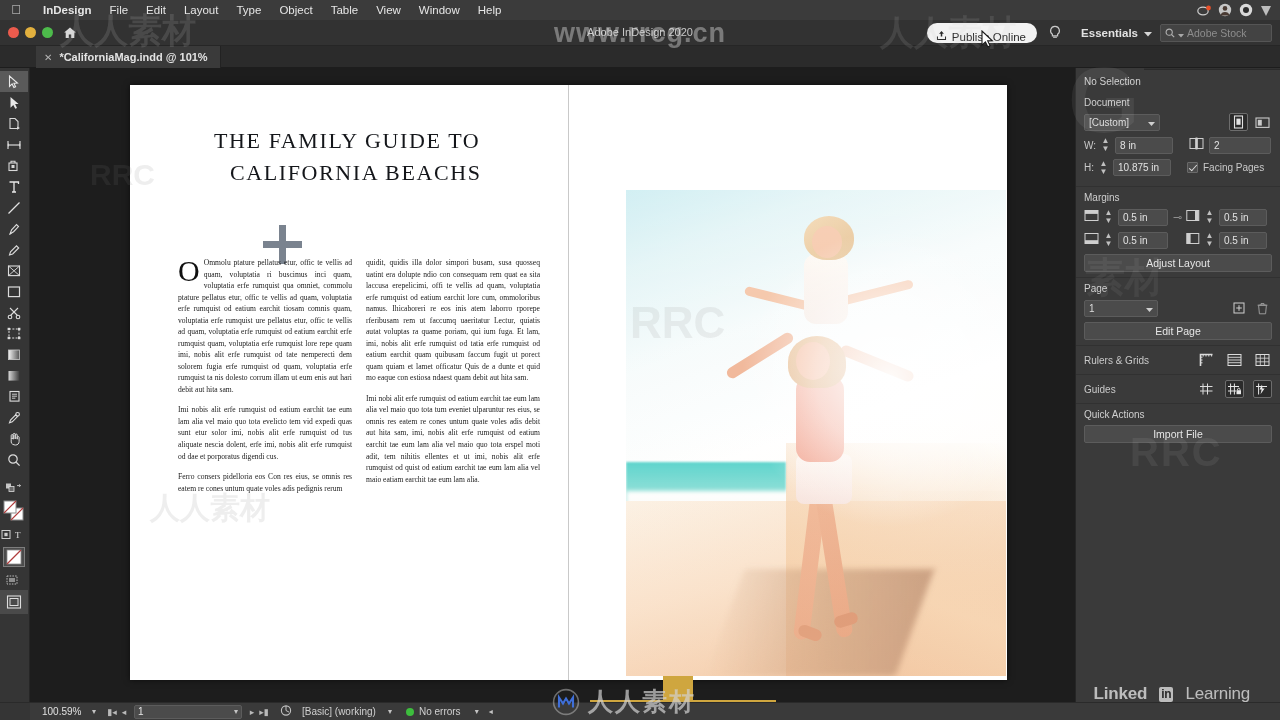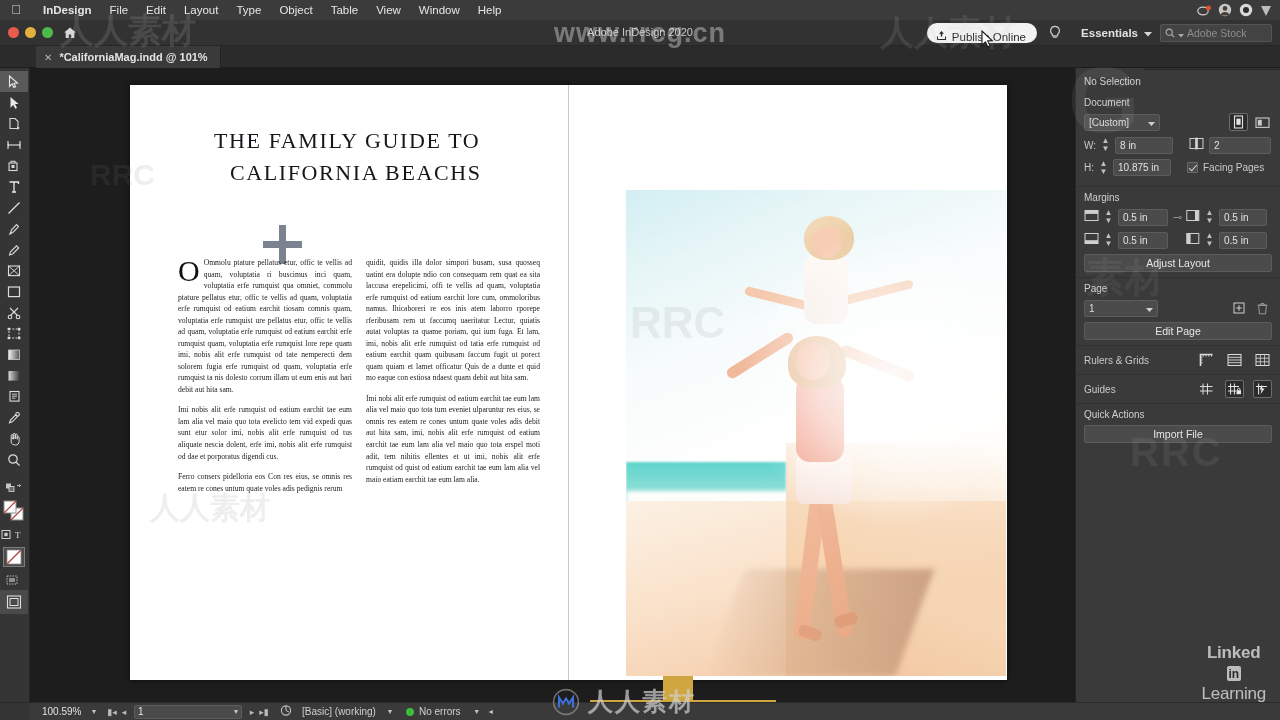--- a/index.html
+++ b/index.html
@@ -354,24 +354,24 @@
   .wm-cn-panel { left: 1085px; top: 250px; font-size: 40px; color: rgba(255,255,255,0.06); z-index: 46; }
   .wm-doc {
     color: rgba(120,120,120,0.13); font-weight: bold;
   }
   .wm-bottomlogo {
     position: absolute; left: 552px; bottom: 2px;
     display: flex; align-items: center; gap: 8px;
     z-index: 47; pointer-events: none;
   }
   .wm-ll {
-    position: absolute; right: 14px; bottom: 16px;
-    display: flex; align-items: center; gap: 3px;
+    position: absolute; right: 30px; bottom: 16px;
+    display: flex; align-items: center; gap: 12px;
     color: rgba(225,225,225,0.78); font-size: 17px; font-weight: bold;
-    letter-spacing: -0.2px; z-index: 47; pointer-events: none; flex-direction: column;
+    letter-spacing: -0.2px; z-index: 47; pointer-events: none;
   }
   .wm-ll .inbox {
     background: rgba(225,225,225,0.78); color: #2b2b2b;
     font-size: 12px; padding: 1px 2px; border-radius: 2px; line-height: 1;
     display:inline-flex; align-items:center; height: 15px;
   }
   .cursor-arrow {
     position: absolute; left: 981px; top: 30px; z-index: 60; pointer-events: none;
   }
 </style>

